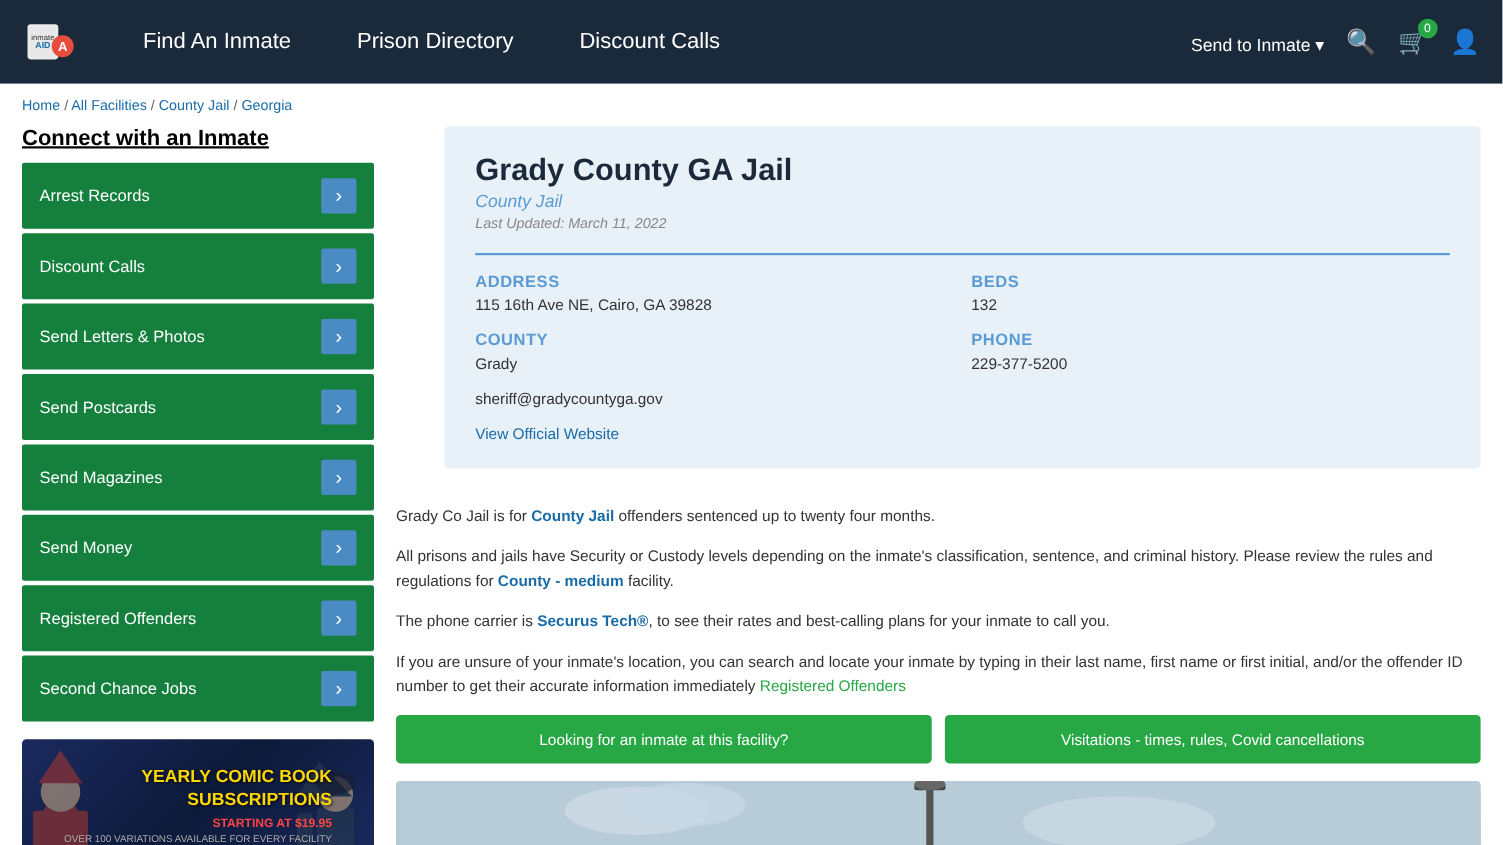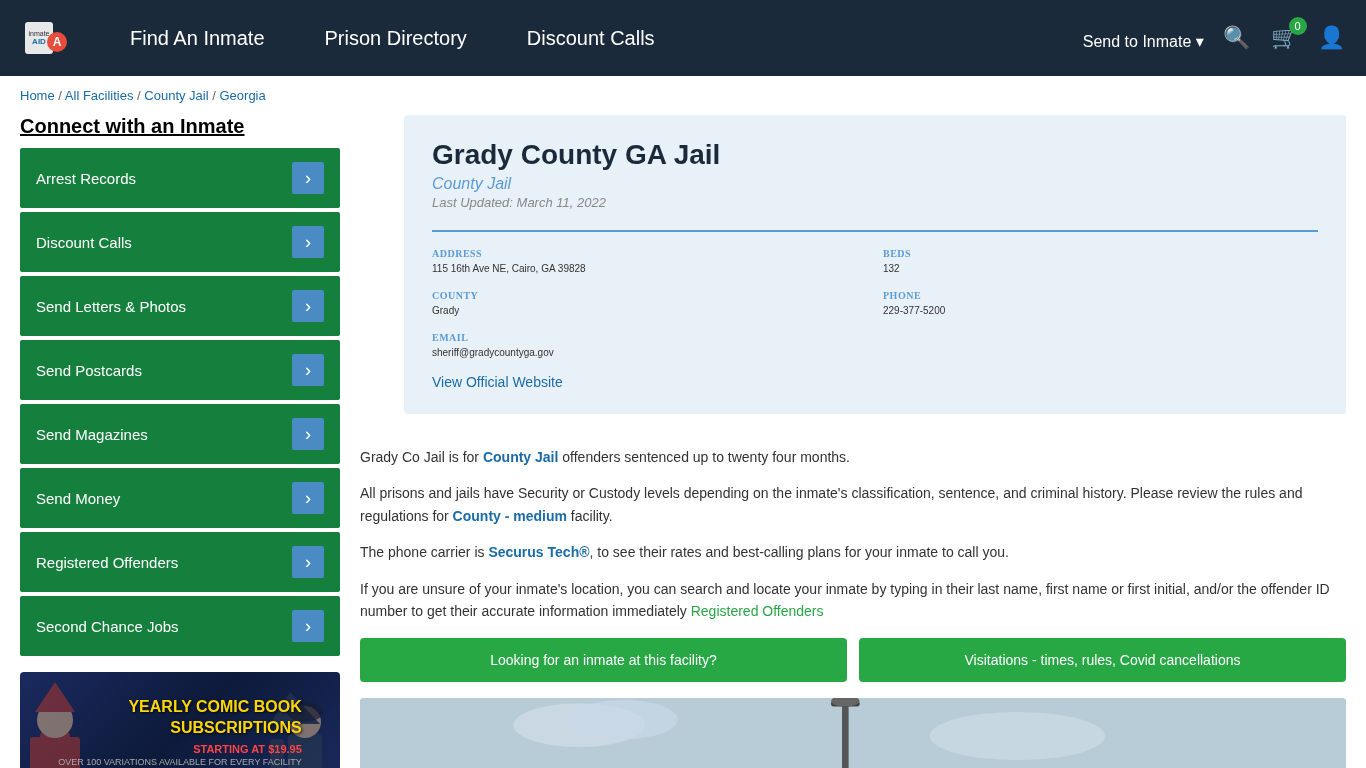--- a/index.html
+++ b/index.html
@@ -192,30 +192,29 @@
     }
     .info-grid {
       display: grid;
       grid-template-columns: 1fr 1fr;
       gap: 16px;
       border-top: 2px solid #5b9bd5;
       padding-top: 16px;
       margin-bottom: 16px;
     }
     .info-label {
-      font-size: 10px;
+      font-size: 15px;
       font-weight: bold;
       color: #5b9bd5;
       text-transform: uppercase;
       letter-spacing: 0.5px;
       margin-bottom: 4px;
-      font-family: Liberation Serif, serif;
     }
     .info-value {
-      font-size: 10px;
+      font-size: 14px;
       color: #333;
     }
     .view-website {
       color: #1a6ca8;
       text-decoration: none;
       font-size: 14px;
     }
 
     
     .description-area {
@@ -387,21 +386,20 @@
         </div>
         <div>
           <div class="info-label">COUNTY</div>
           <div class="info-value">Grady</div>
         </div>
         <div>
           <div class="info-label">PHONE</div>
           <div class="info-value">229-377-5200</div>
         </div>
         <div>
-          <div class="info-label">EMAIL</div>
           <div class="info-value">sheriff@gradycountyga.gov</div>
         </div>
       </div>
 
       <a href="#" class="view-website">View Official Website</a>
     </div>
 
     <div class="description-area">
       <p>
         Grady Co Jail is for <a href="#" class="link-blue">County Jail</a> offenders sentenced up to twenty four months.

